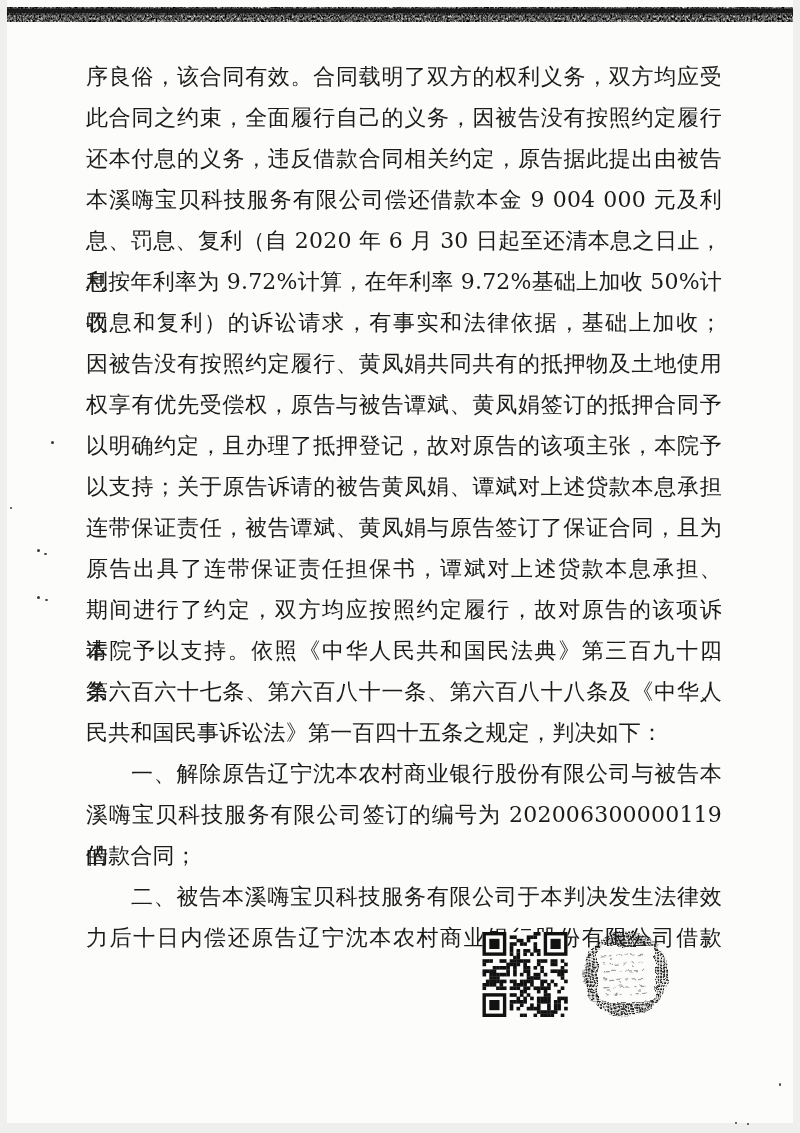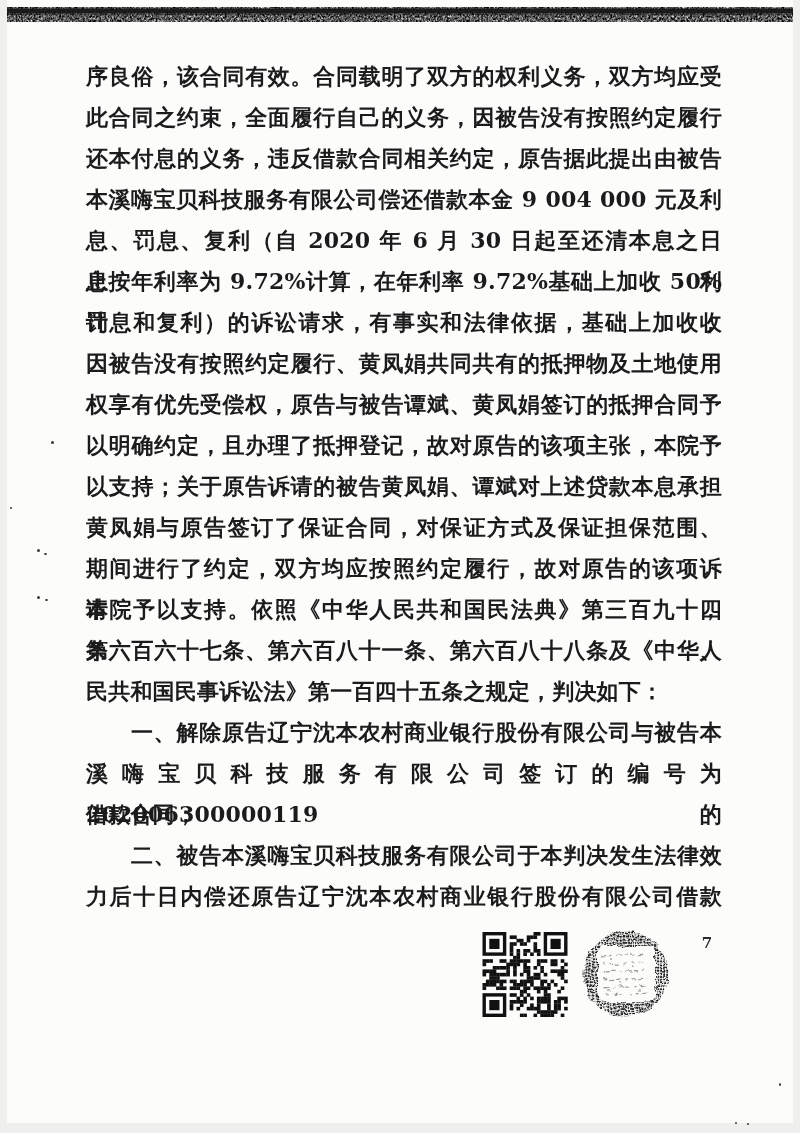--- a/index.html
+++ b/index.html
@@ -6,21 +6,20 @@
   body{
     width:800px;height:1133px;
     background:#efefee;
     position:relative;
     overflow:hidden;
     font-family:"DejaVu Serif","Liberation Serif",serif;
   }
   .page{
     position:absolute;left:7px;top:0;width:786px;height:1123px;
     background:#fcfcfb;
-    font-weight:bold;
   }
   .scan-band{
     position:absolute;left:0;top:7px;width:786px;height:15px;
     overflow:hidden;
   }
   .text-block{
     position:absolute;left:79px;top:56px;width:636px;
     color:#1b1b1b;
   }
   .line{
@@ -68,21 +67,22 @@
       <div class="line">此合同之约束，全面履行自己的义务，因被告没有按照约定履行</div>
       <div class="line">还本付息的义务，违反借款合同相关约定，原告据此提出由被告</div>
       <div class="line">本溪嗨宝贝科技服务有限公司偿还借款本金 9 004 000 元及利</div>
       <div class="line">息、罚息、复利（自 2020 年 6 月 30 日起至还清本息之日止，利</div>
       <div class="line">息按年利率为 9.72%计算，在年利率 9.72%基础上加收 50%计收</div>
       <div class="line">罚息和复利）的诉讼请求，有事实和法律依据，基础上加收；</div>
       <div class="line">因被告没有按照约定履行、黄凤娟共同共有的抵押物及土地使用</div>
       <div class="line">权享有优先受偿权，原告与被告谭斌、黄凤娟签订的抵押合同予</div>
       <div class="line">以明确约定，且办理了抵押登记，故对原告的该项主张，本院予</div>
       <div class="line">以支持；关于原告诉请的被告黄凤娟、谭斌对上述贷款本息承担</div>
-      <div class="line">黄凤娟与原告签订了保证合同，对保证方式及保证担保范围、</div>
+      <div class="line">连带保证责任，被告谭斌、黄凤娟与原告签订了保证合同，且为</div>
+      <div class="line">原告出具了连带保证责任担保书，谭斌对上述贷款本息承担、</div>
       <div class="line">期间进行了约定，双方均应按照约定履行，故对原告的该项诉请，</div>
       <div class="line">本院予以支持。依照《中华人民共和国民法典》第三百九十四条、</div>
       <div class="line">第六百六十七条、第六百八十一条、第六百八十八条及《中华人</div>
       <div class="line no-just">民共和国民事诉讼法》第一百四十五条之规定，判决如下：</div>
       <div class="line indent">一、解除原告辽宁沈本农村商业银行股份有限公司与被告本</div>
       <div class="line">溪嗨宝贝科技服务有限公司签订的编号为 202006300000119 的</div>
       <div class="line no-just">借款合同；</div>
       <div class="line indent">二、被告本溪嗨宝贝科技服务有限公司于本判决发生法律效</div>
       <div class="line">力后十日内偿还原告辽宁沈本农村商业银行股份有限公司借款</div>
     </div>

